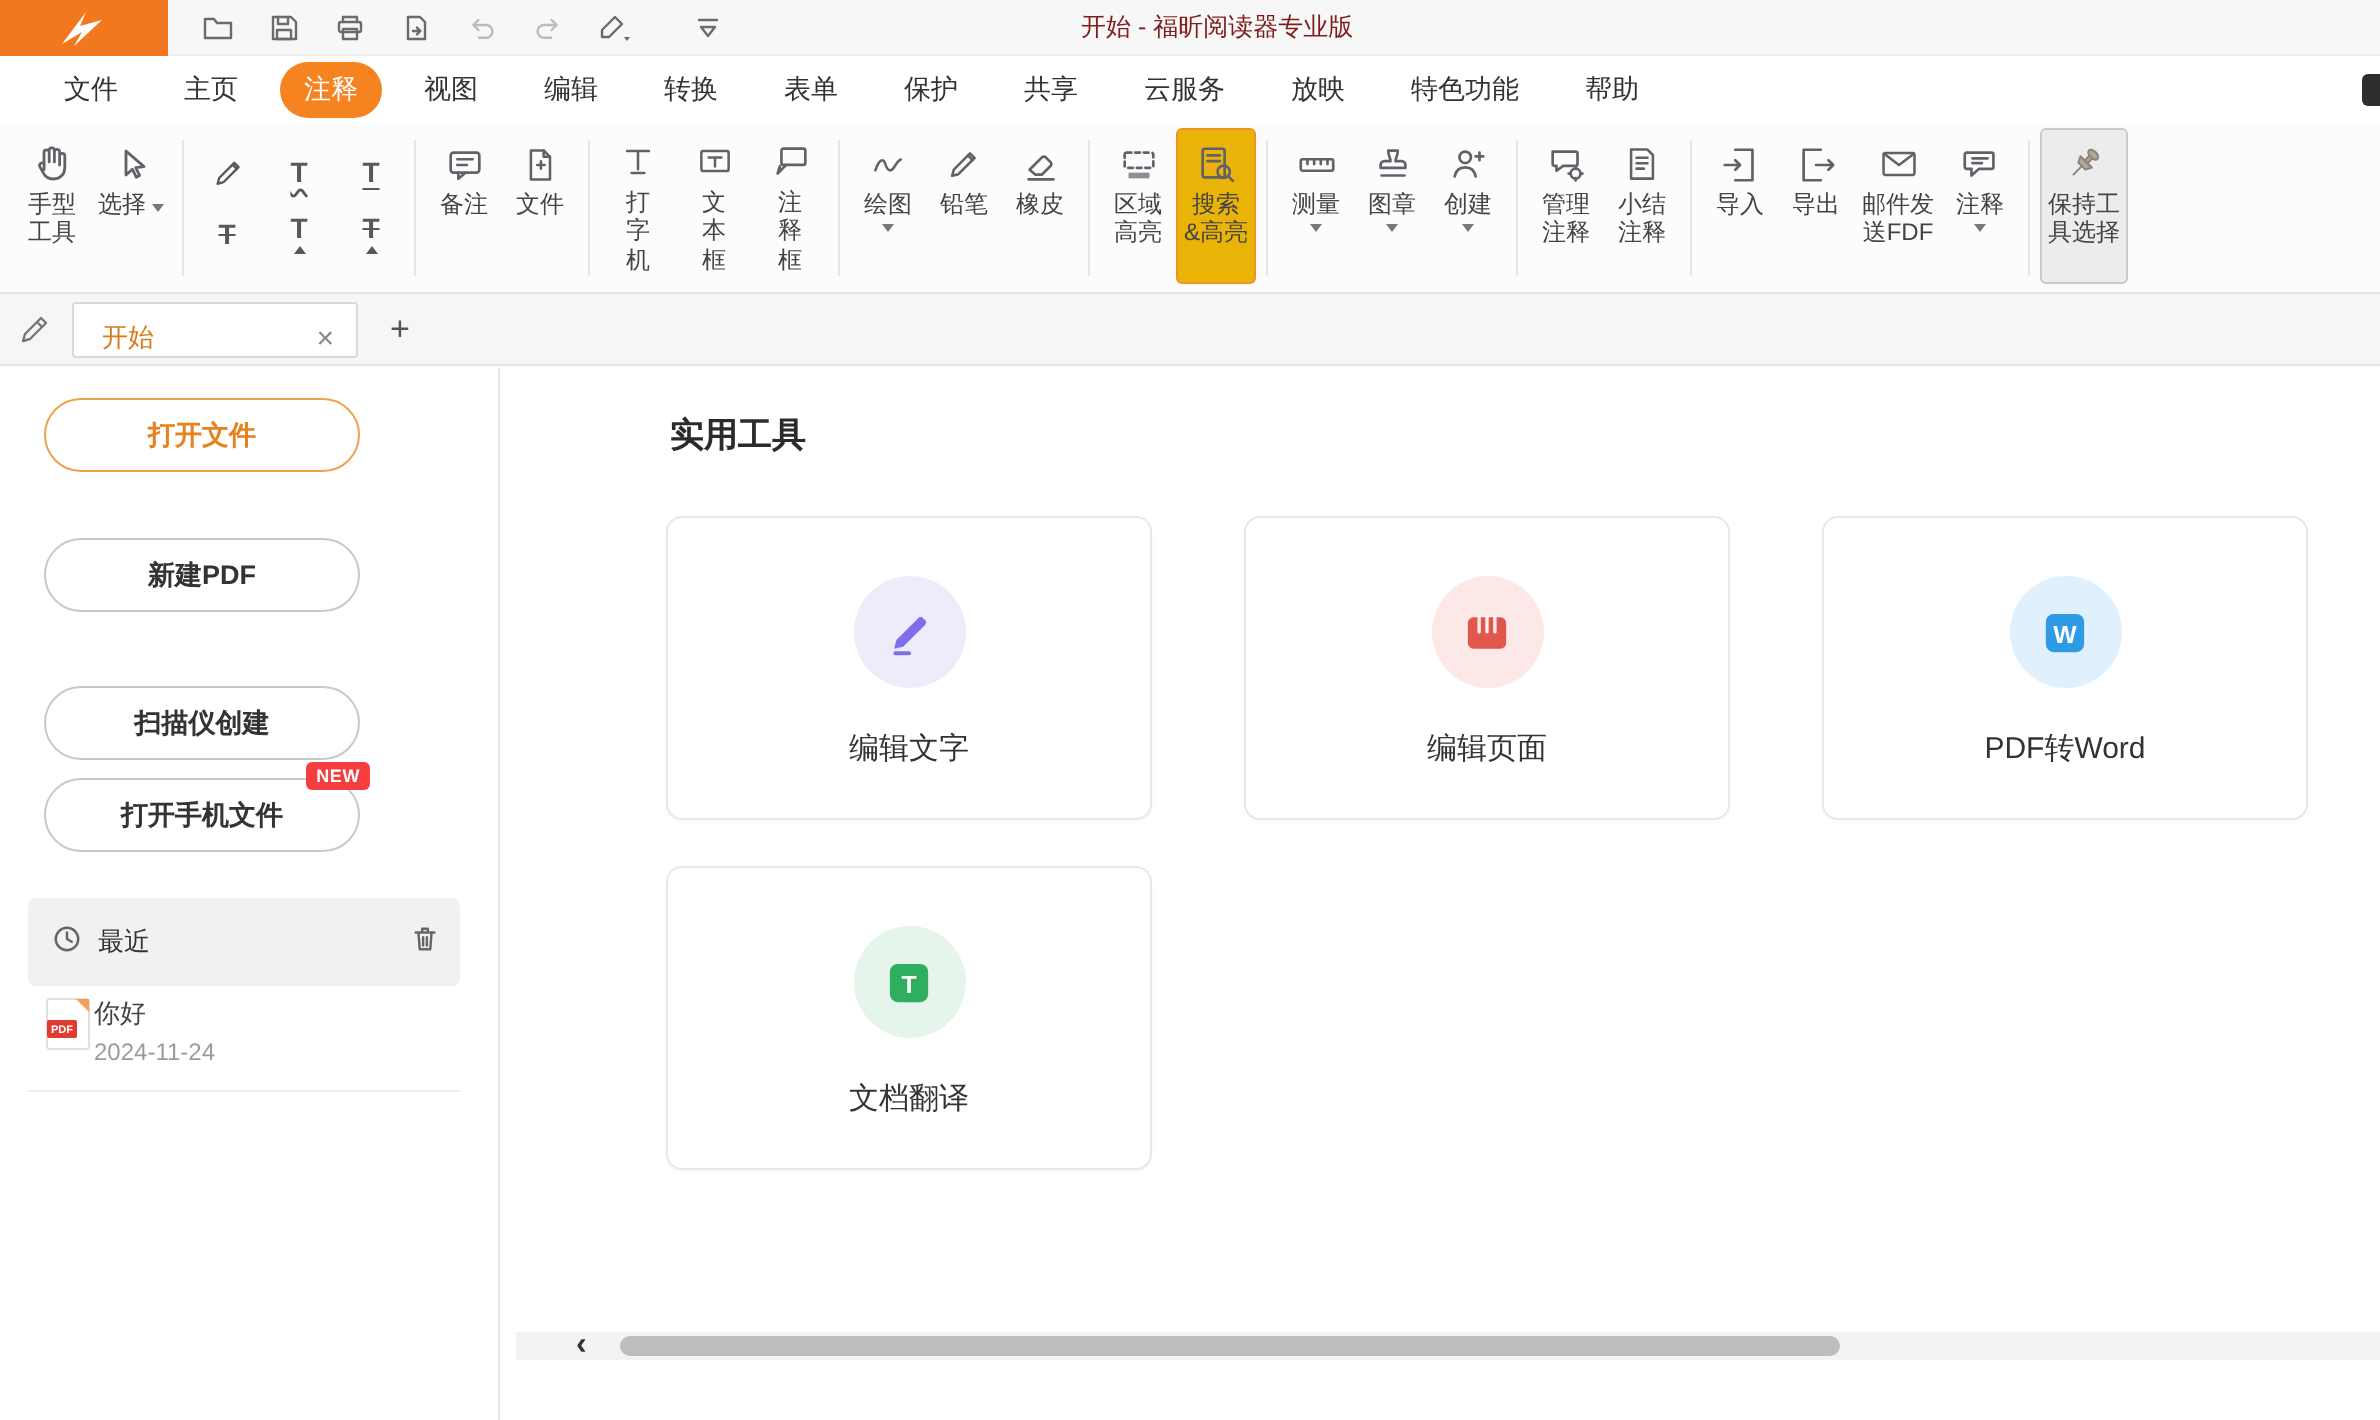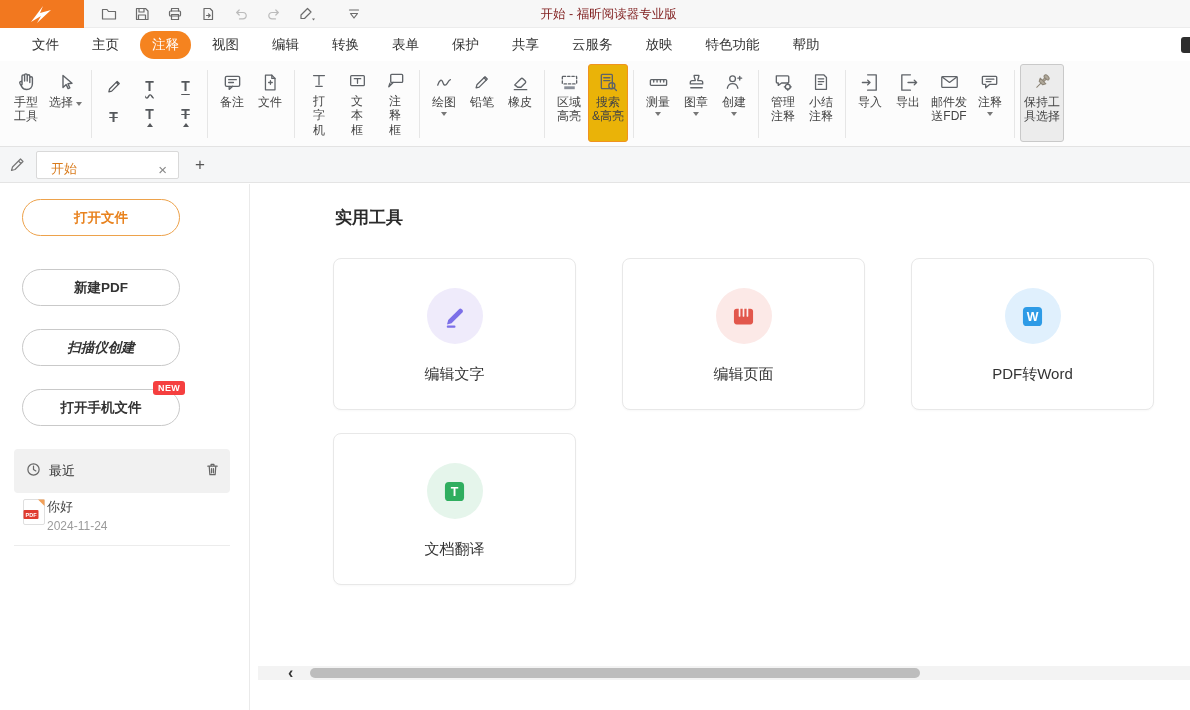--- a/index.html
+++ b/index.html
@@ -475,21 +475,21 @@
 
 <div class="content">
 
   <div class="sidebar">
     <div class="sbtn primary" style="top:15px;">
       <span>打开文件</span>
     </div>
     <div class="sbtn" style="top:85px;">
       <span>新建PDF</span>
     </div>
-    <div class="sbtn" style="top:145px;font-style:italic;">
+    <div class="sbtn" style="top:159px;">
       <span>扫描仪创建</span>
     </div>
     <div class="sbtn" style="top:205px;">
       <span>打开手机文件</span>
       <span class="new-badge">NEW</span>
     </div>
 
     <div class="recent-bar">
       <span class="sic16"><svg width="15" height="15" viewBox="0 0 16 16">
             <circle cx="8" cy="8" r="6"></circle>

